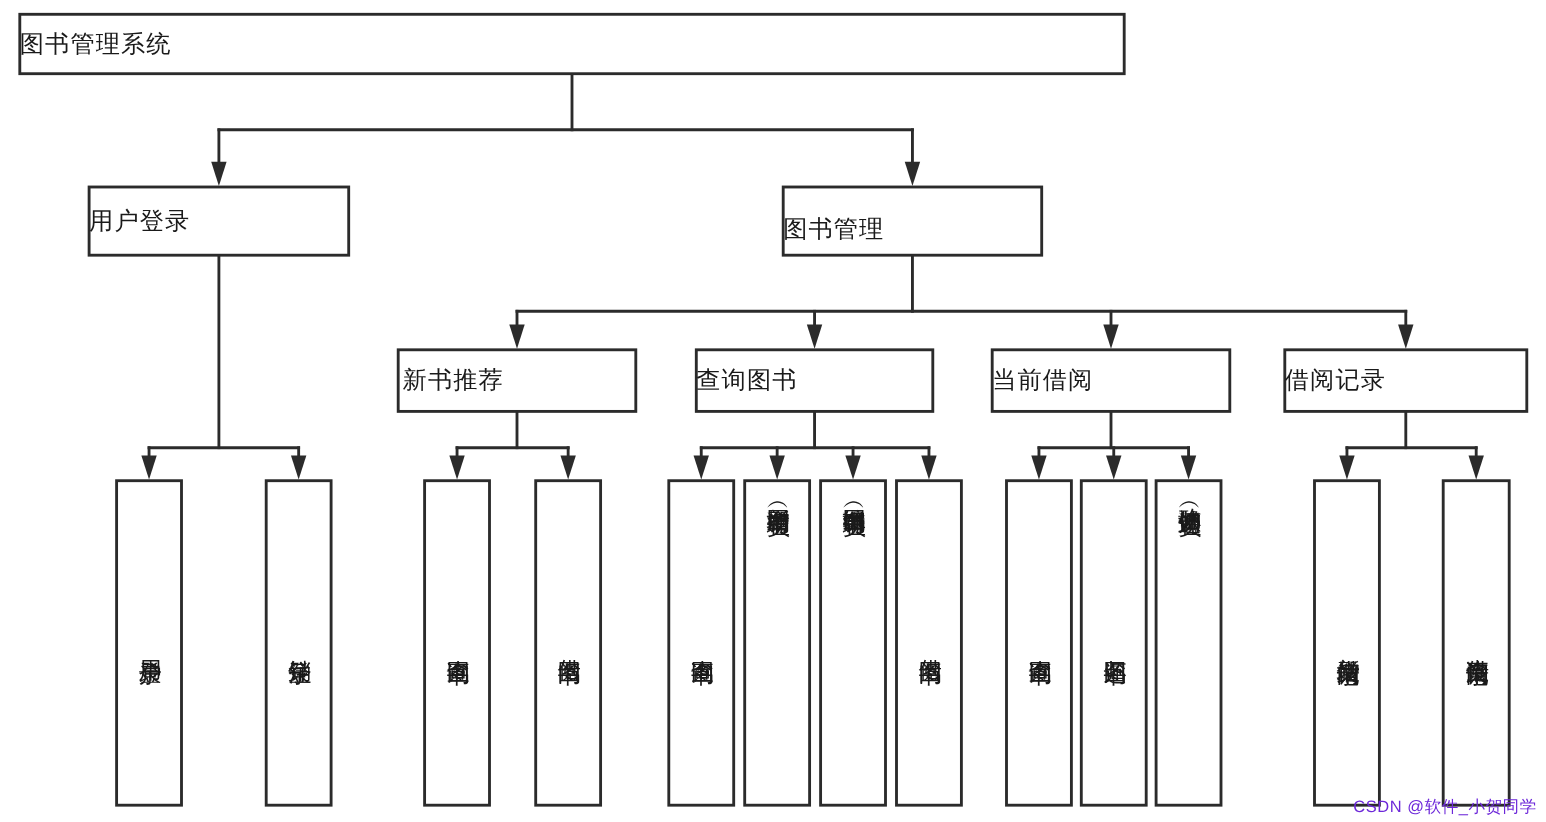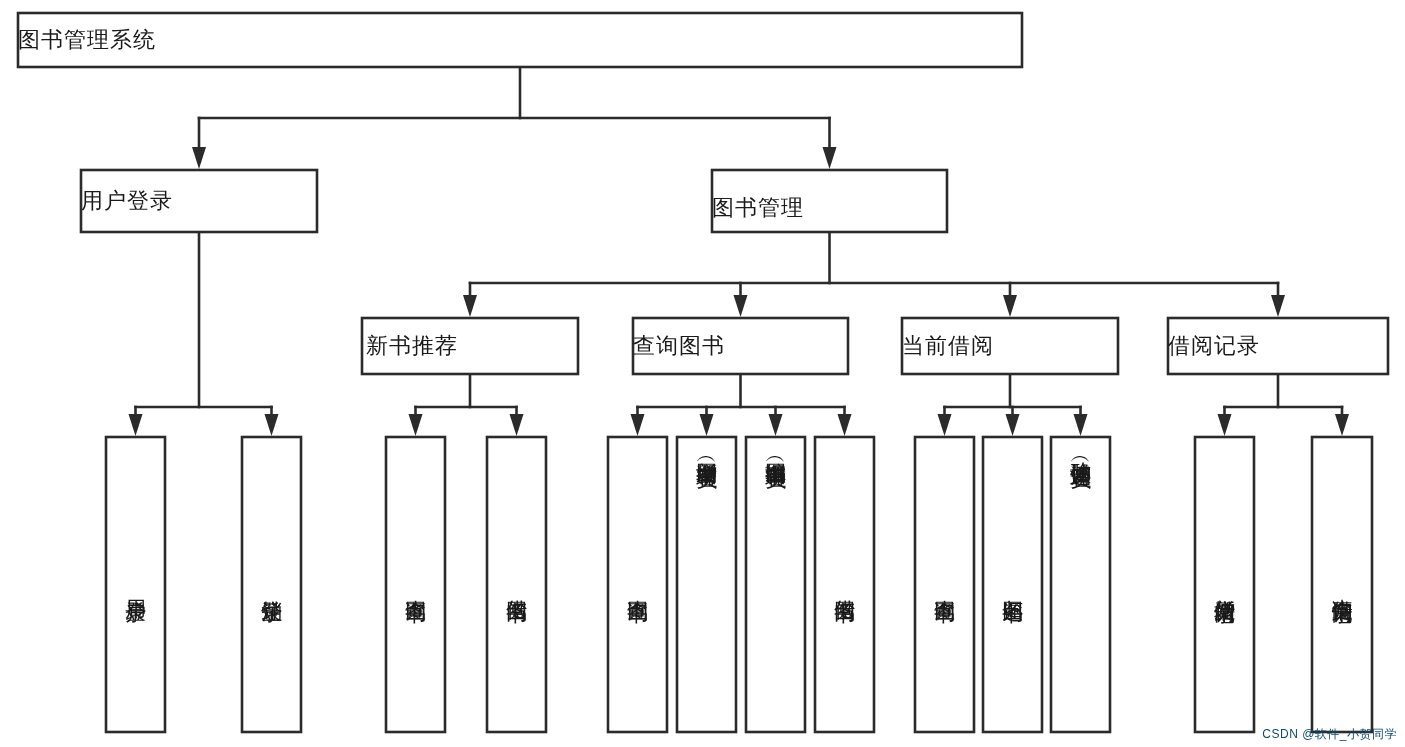--- a/index.html
+++ b/index.html
@@ -70,22 +70,22 @@
     font-size: 22px;
     color: #1a1a1a;
     letter-spacing: 1px;
     white-space: nowrap;
   }
   #watermark {
     position: absolute;
     right: 8px;
     bottom: 4px;
     font-family: "Liberation Sans", "DejaVu Sans", sans-serif;
-    font-size: 12px;
-    color: #0c4a6e;
+    font-size: 15px;
+    color: #6d28d9;
     letter-spacing: 0.5px;
     white-space: nowrap;
     pointer-events: none;
   }
 </style>
 </head>
 <body>
 
 <div id="diagram-root">
 

